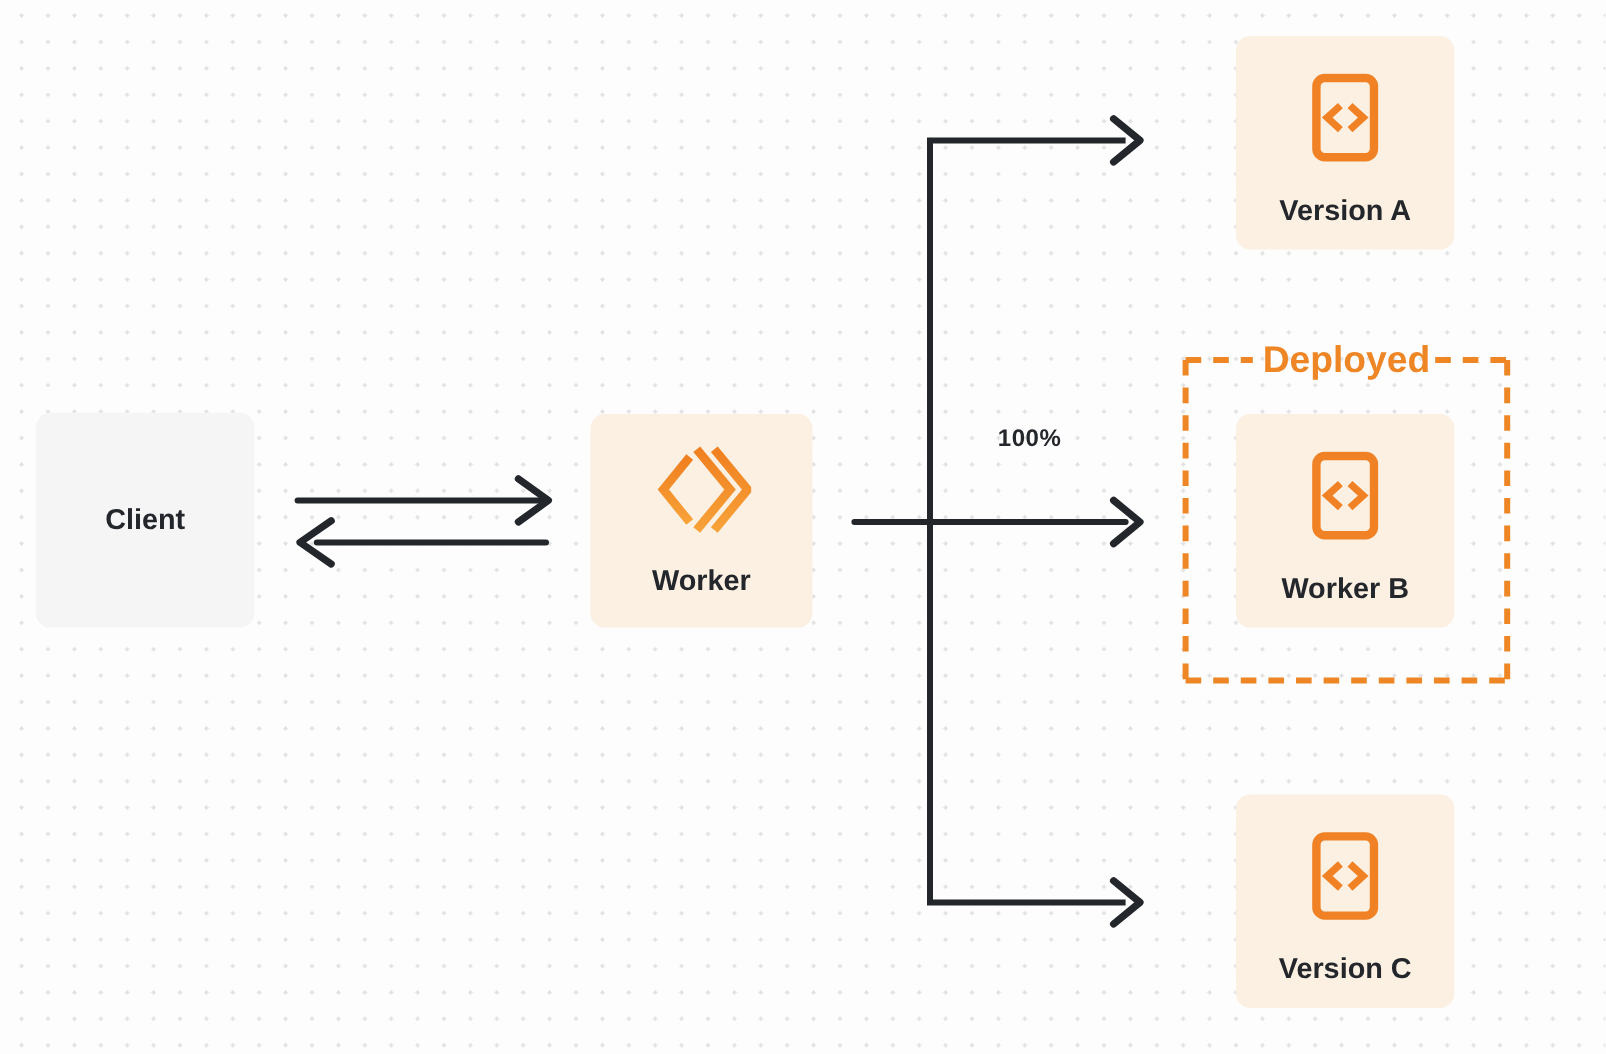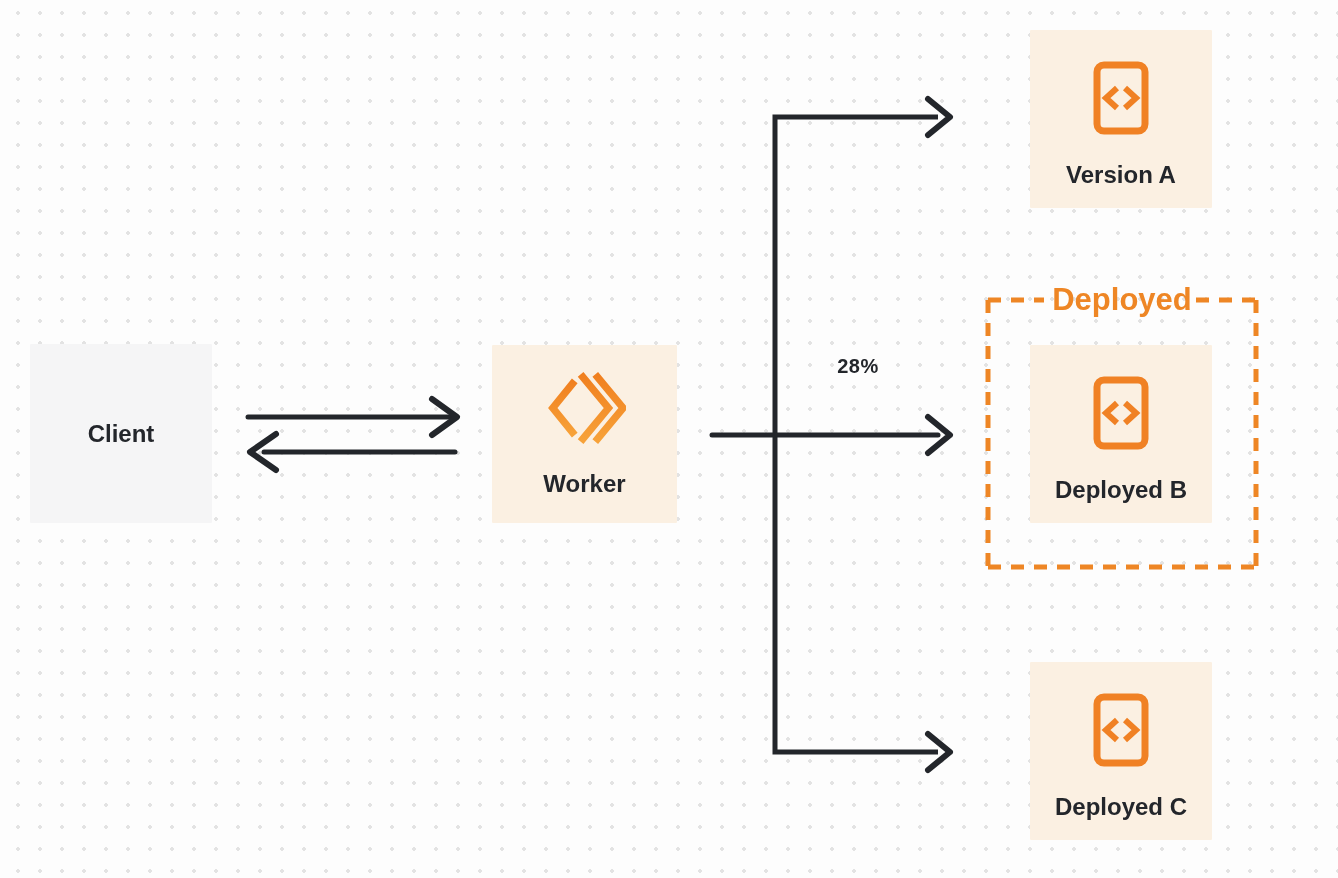--- a/index.html
+++ b/index.html
@@ -19,21 +19,21 @@
     font-family: "Liberation Sans", sans-serif;
   }
   .edges-layer {
     position: absolute;
     left: 0; top: 0;
     width: 1338px; height: 878px;
     pointer-events: none;
   }
   .node {
     position: absolute;
-    border-radius: 1px;
+    border-radius: 12px;
     display: flex;
     flex-direction: column;
     align-items: center;
     justify-content: center;
     box-sizing: border-box;
     text-align: right;
   }
   .node-label {
     font-weight: 700;
     font-size: 24px;
@@ -168,35 +168,35 @@
   <div class="node version-node version-b">
     <span>
       <svg width="56" height="74" viewBox="0 0 56 74">
         <g stroke="#F08124" fill="none">
           <rect x="4" y="4" width="48" height="66" rx="7" stroke-width="7" stroke-linejoin="round"></rect>
           <path d="M24 27 L13 37 L24 47" stroke-width="6" stroke-linejoin="miter"></path>
           <path d="M32 27 L43 37 L32 47" stroke-width="6" stroke-linejoin="miter"></path>
         </g>
       </svg>
     </span>
-    <div class="node-label">Deployed B</div>
+    <div class="node-label">Worker B</div>
   </div>
 
   <div class="node version-node version-c">
     <span>
       <svg width="56" height="74" viewBox="0 0 56 74">
         <g stroke="#F08124" fill="none">
           <rect x="4" y="4" width="48" height="66" rx="7" stroke-width="7" stroke-linejoin="round"></rect>
           <path d="M24 27 L13 37 L24 47" stroke-width="6" stroke-linejoin="miter"></path>
           <path d="M32 27 L43 37 L32 47" stroke-width="6" stroke-linejoin="miter"></path>
         </g>
       </svg>
     </span>
-    <div class="node-label">Deployed C</div>
+    <div class="node-label">Version C</div>
   </div>
 
   <div class="deployed-label">Deployed</div>
 
   <div class="traffic-label">
-    <span>28%</span>
+    <span>100%</span>
   </div>
 
 </div>
 
 </body></html>

